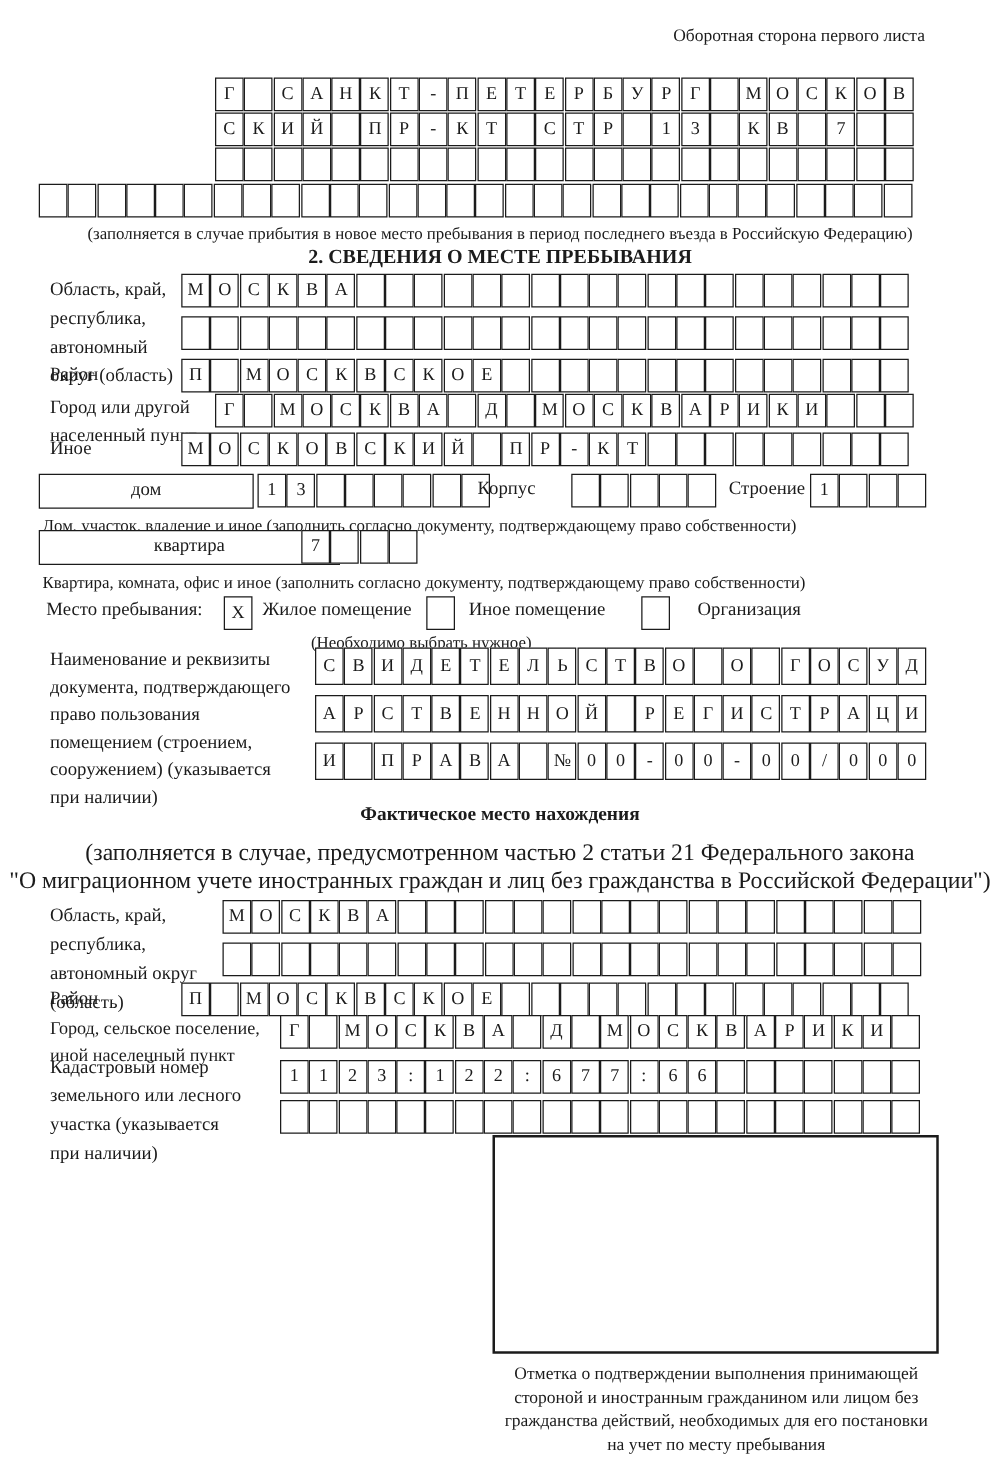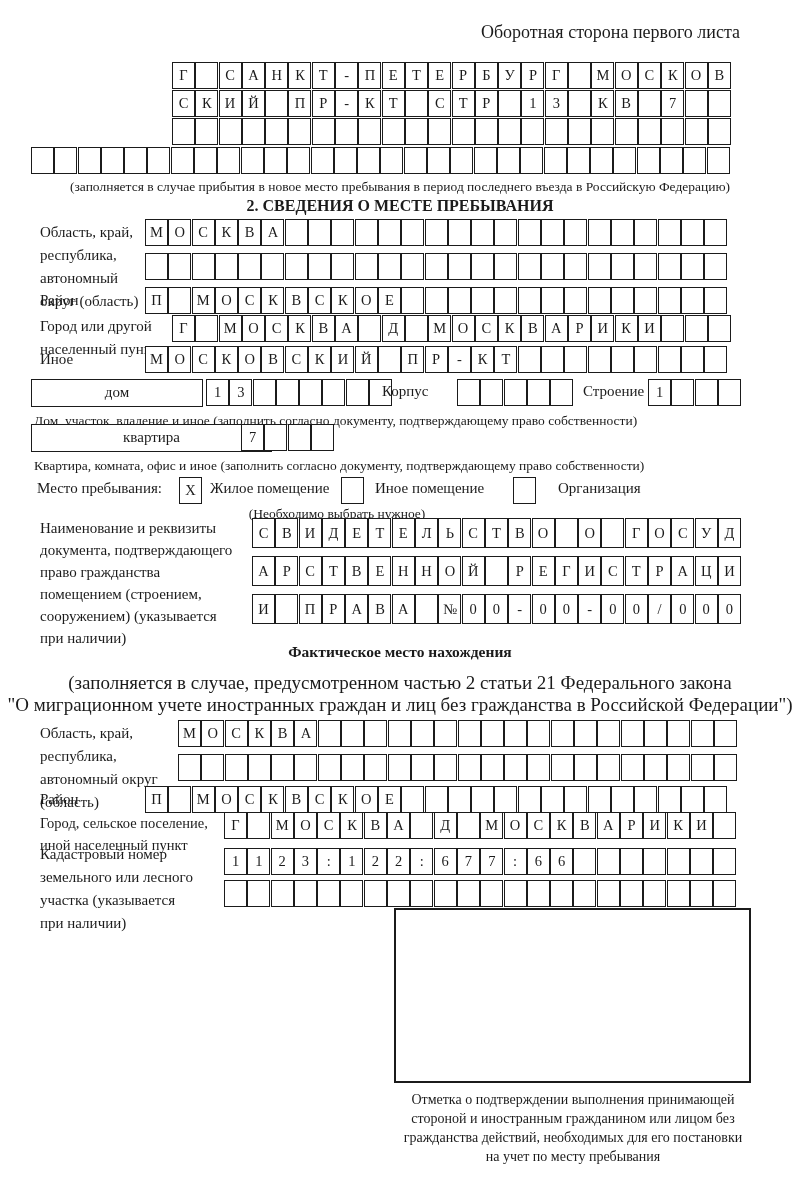--- a/index.html
+++ b/index.html
@@ -2,21 +2,21 @@
 <html><head>
 <meta charset="utf-8">
 <style>
   html,body{margin:0;padding:0;background:#fff;}
   .page{
     position:relative;width:800px;height:1180px;background:#fff;
     font-family:"Liberation Serif","DejaVu Serif",serif;color:#1b1b1b;
     overflow:hidden;
   }
   .abs{position:absolute;}
-  .hdr{font-size:18px;}
+  .hdr{font-size:14px;}
   .lbl{font-size:15px;line-height:23px;white-space:pre-line;}
   .lh28{line-height:28px;}
   .caption{font-size:13.5px;white-space:nowrap;}
   .center{left:0;width:800px;text-align:center;}
   .title{font-weight:bold;font-size:16px;}
   .subtitle{font-size:19px;}
   .cells{display:flex;}
   .cell{
     flex:0 0 auto;width:21px;height:25px;border:1.6px solid #1b1b1b;
     margin-right:.3px;text-align:center;font-size:14.5px;line-height:25px;
@@ -343,21 +343,21 @@
   <div class="abs cellbox" style="top:477px;left:179px;">X</div>
   <div class="abs inline-lbl" style="top:480px;left:210px;">Жилое помещение</div>
   <div class="abs cellbox" style="top:477px;left:341px;"></div>
   <div class="abs inline-lbl" style="top:480px;left:375px;">Иное помещение</div>
   <div class="abs cellbox" style="top:477px;left:513px;"></div>
   <div class="abs inline-lbl" style="top:480px;left:558px;">Организация</div>
   <div class="abs caption" style="top:506px;left:217px;width:240px;text-align:center;">(Необходимо выбрать нужное)</div>
 
   <div class="abs lbl" style="top:517px;left:40px;line-height:22px;">Наименование и реквизиты
 документа, подтверждающего
-право гражданства
+право пользования
 помещением (строением,
 сооружением) (указывается
 при наличии)</div>
   <div class="abs cells tall" style="top:518px;left:252px;">
       <div class="cell">С</div>
       <div class="cell">В</div>
       <div class="cell">И</div>
       <div class="cell">Д</div>
       <div class="cell">Е</div>
       <div class="cell">Т</div>

